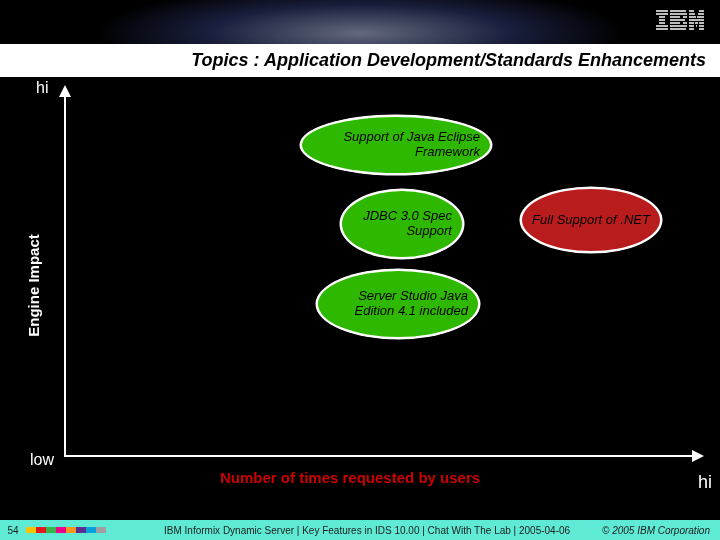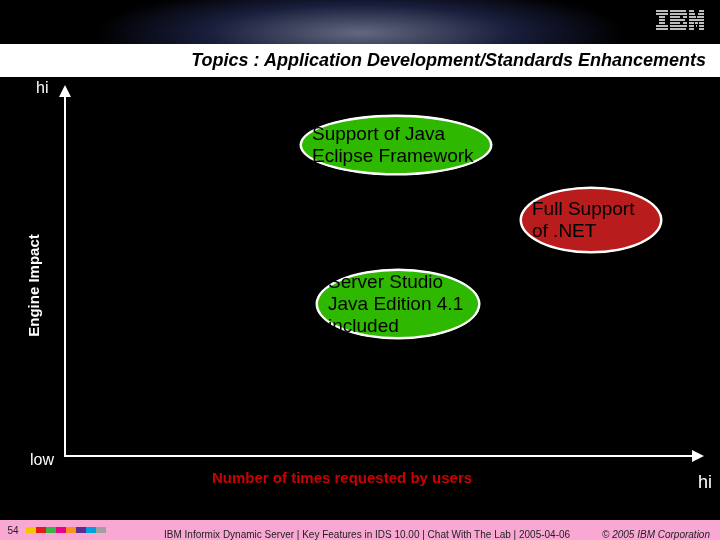--- a/index.html
+++ b/index.html
@@ -122,55 +122,56 @@
     top: 200px;
     transform: rotate(-90deg);
     transform-origin: center;
     color: #fff;
     font-weight: bold;
     font-size: 15px;
     white-space: nowrap;
   }
   .x-title {
     position: absolute;
-    left: 212px;
+    left: 220px;
     top: 392px;
     color: #c00;
     font-weight: bold;
     font-size: 15px;
   }
 
   .bubble {
     position: absolute;
     background: #2fb800;
     border: 2px solid #fff;
     border-radius: 50% / 50%;
     display: flex;
     align-items: center;
     justify-content: center;
-    text-align: left;
-    font-size: 19px;
+    text-align: right;
+    font-size: 13px;
     line-height: 1.15;
     color: #000;
     box-shadow: 0 0 0 0.5px #fff;
     padding: 4px 10px;
+    font-style: italic;
   }
   .b-java   { left: 300px; top: 38px;  width: 168px; height: 48px; }
   .b-jdbc   { left: 340px; top: 112px; width: 100px; height: 58px; }
   .b-net    { left: 520px; top: 110px; width: 118px; height: 54px; background: #b91c1c; }
   .b-studio { left: 316px; top: 192px; width: 140px; height: 58px; }
   .b-esql   { left: 108px; top: 288px; width: 136px; height: 46px; }
 
   .footer {
     position: absolute;
     left: 0; right: 0; bottom: 0;
     height: 20px;
-    background: #f9a8d4;
-    display: flex;
-    align-items: flex-end;
+    background: #5eead4;
+    display: flex;
+    align-items: center;
     font-size: 10px;
     color: #222;
   }
   .footer .slide-num {
     width: 26px;
     height: 100%;
     display: flex;
     align-items: center;
     justify-content: center;
     color: #222;
@@ -256,20 +257,21 @@
   </div>
 
   <div class="hi-top">hi</div>
   <div class="low-label">low</div>
   <div class="hi-right">hi</div>
 
   <div class="y-title">Engine Impact</div>
   <div class="x-title">Number of times requested by users</div>
 
   <div class="bubble b-java">Support of Java Eclipse Framework</div>
+  <div class="bubble b-jdbc">JDBC 3.0 Spec Support</div>
   <div class="bubble b-net">Full Support of .NET</div>
   <div class="bubble b-studio">Server Studio Java Edition 4.1 included</div>
 
 </div>
 
 <div class="footer">
   <div class="slide-num">54</div>
   <div class="color-strip" id="color-strip">
       <span style="background: rgb(244, 196, 0);"></span>
       <span style="background: rgb(228, 26, 28);"></span>

